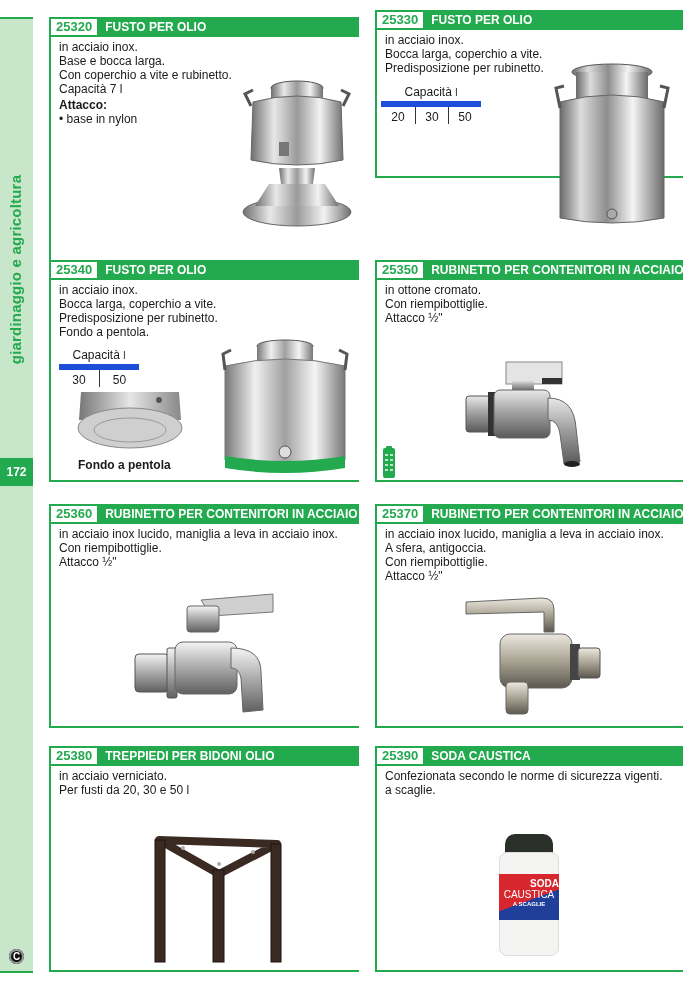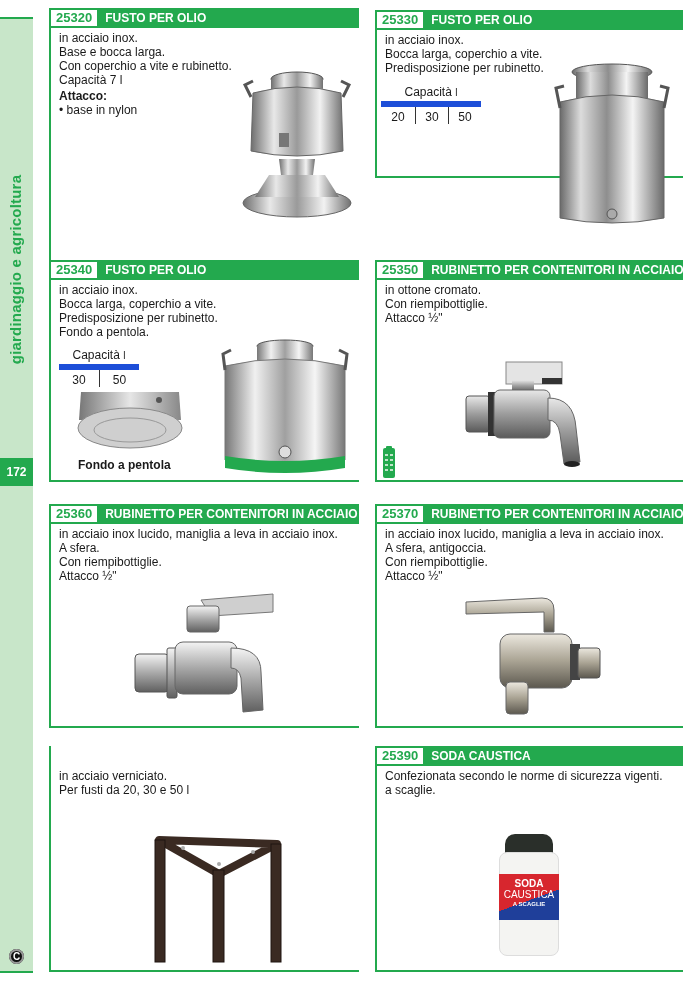--- a/index.html
+++ b/index.html
@@ -65,21 +65,21 @@
 <body>
 
 <div class="side-strip">
   <div class="side-label">
     <span>giardinaggio e agricoltura</span>
   </div>
   <div class="logo-c" style="top:930px">C</div>
 </div>
 <div class="page-number">172</div>
 
-<div class="panel" style="left:49px; top:8px; width:310px; height:266px;">
+<div class="panel" style="left:49px; top:17px; width:310px; height:266px;">
   <div class="panel-header">
     <span class="code-badge">25320</span>
     <span class="panel-title">FUSTO PER OLIO</span>
   </div>
   <div class="desc">
     <div>in acciaio inox.</div>
     <div>Base e bocca larga.</div>
     <div>Con coperchio a vite e rubinetto.</div>
     <div>Capacità 7 l</div>
     <div class="spares-title">Attacco:</div>
@@ -245,21 +245,20 @@
   </svg>
 </div>
 
 <div class="panel" style="left:49px; top:504px; width:310px; height:224px;">
   <div class="panel-header">
     <span class="code-badge">25360</span>
     <span class="panel-title">RUBINETTO PER CONTENITORI IN ACCIAIO</span>
   </div>
   <div class="desc">
     <div>in acciaio inox lucido, maniglia a leva in acciaio inox.</div>
-    <div>A sfera.</div>
     <div>Con riempibottiglie.</div>
     <div>Attacco ½"</div>
   </div>
   <svg class="product-img" style="left:80px; top:88px" width="145" height="130" viewBox="0 0 145 130">
     <defs>
       <linearGradient id="chrome2" x1="0" y1="0" x2="0" y2="1">
         <stop offset="0" stop-color="#f4f4f4"></stop>
           <stop offset="0.5" stop-color="#a8a8a8"></stop>
           <stop offset="1" stop-color="#606060"></stop>
       </linearGradient>
@@ -294,20 +293,24 @@
     </defs>
     <path d="M4 10 L80 6 Q92 6 92 18 L92 40 L82 40 L82 20 L4 22 Z" fill="url(#chrome3)" stroke="#666"></path>
     <rect x="38" y="42" width="72" height="54" rx="10" fill="url(#chrome3)" stroke="#666"></rect>
     <rect x="108" y="52" width="10" height="36" fill="#444"></rect>
     <rect x="116" y="56" width="22" height="30" rx="3" fill="url(#chrome3)" stroke="#555"></rect>
     <rect x="44" y="90" width="22" height="32" rx="4" fill="url(#chrome3)" stroke="#666"></rect>
   </svg>
 </div>
 
 <div class="panel" style="left:49px; top:746px; width:310px; height:226px;">
+  <div class="panel-header">
+    <span class="code-badge">25380</span>
+    <span class="panel-title">TREPPIEDI PER BIDONI OLIO</span>
+  </div>
   <div class="desc">
     <div>in acciaio verniciato.</div>
     <div>Per fusti da 20, 30 e 50 l</div>
   </div>
   <svg class="product-img" style="left:102px; top:88px" width="130" height="130" viewBox="0 0 130 130">
     <g fill="#3a2a22" stroke="#1e1410">
       <path d="M6 6 L124 10 L66 40 Z" fill="none" stroke="#3a2a22" stroke-width="8" stroke-linejoin="round"></path>
       <rect x="2" y="6" width="10" height="122"></rect>
       <rect x="118" y="10" width="10" height="118"></rect>
       <rect x="60" y="36" width="11" height="92"></rect>
@@ -324,18 +327,18 @@
     <span class="panel-title">SODA CAUSTICA</span>
   </div>
   <div class="desc">
     <div>Confezionata secondo le norme di sicurezza vigenti.</div>
     <div>a scaglie.</div>
   </div>
   <div class="product-img" style="left:120px; top:88px; width:64px; height:124px;">
     <div style="position:absolute; left:8px; top:0; width:48px; height:22px; background:#2a2f2a; border-radius:10px 10px 4px 4px;"></div>
     <div style="position:absolute; left:2px; top:18px; width:60px; height:104px; background:#f4f4f2; border-radius:8px; border:1px solid #ddd;"></div>
     <div style="position:absolute; left:2px; top:40px; width:60px; height:46px; background:linear-gradient(160deg,#d7262e 0 55%,#1f3f9a 55% 100%);">
-      <div style="color:#fff; font-weight:bold; font-size:10px; text-align:center; line-height:11px; margin-top:4px;">SODA</div>
+      <div style="color:#fff; font-weight:bold; font-size:10px; text-align:right; line-height:11px; margin-top:4px;">SODA</div>
       <div style="color:#fff; font-weight:normal; font-size:10px; text-align:center; line-height:11px;">CAUSTICA</div>
       <div style="color:#fff; font-weight:bold; font-size:6px; text-align:center; line-height:8px;">A SCAGLIE</div>
     </div>
   </div>
 </div>
 
 </body></html>

